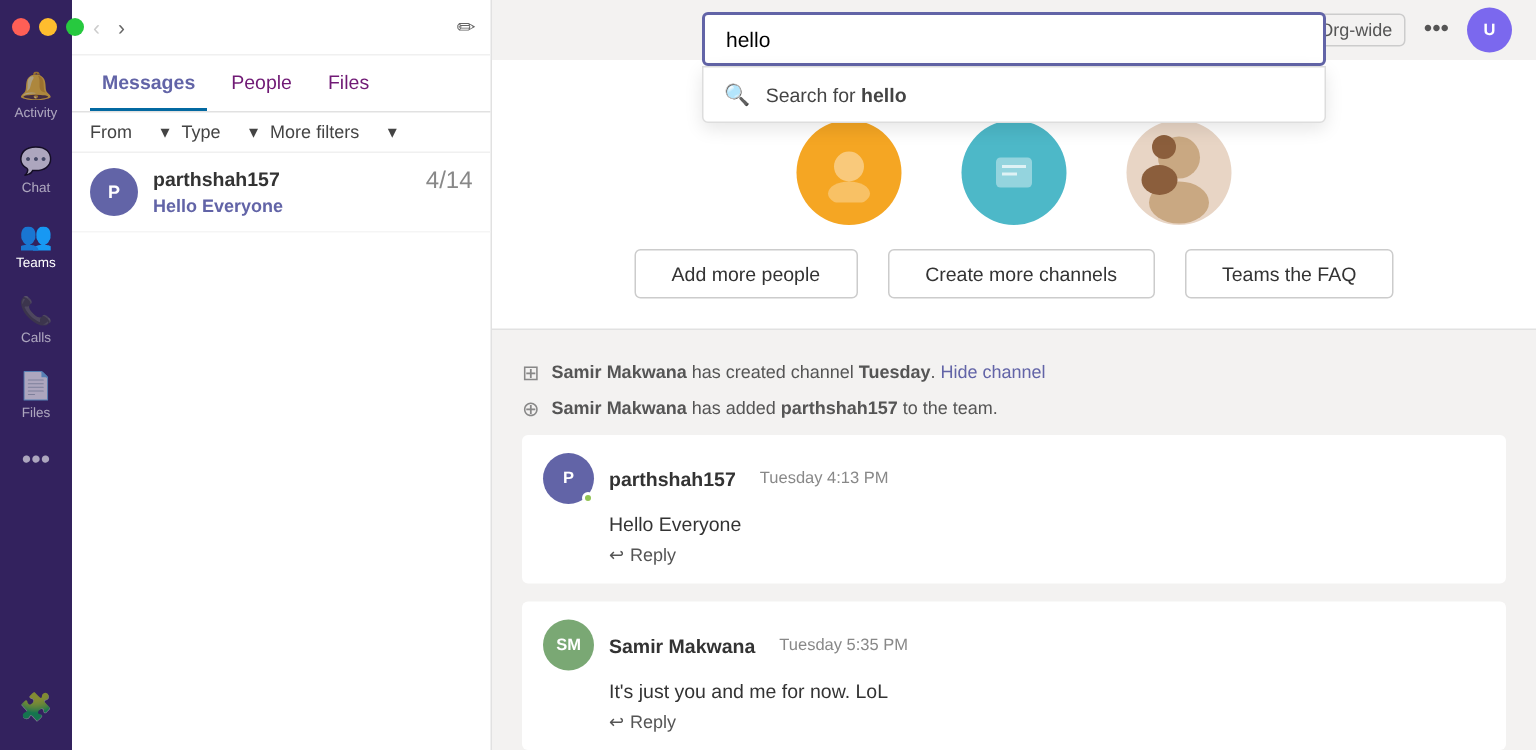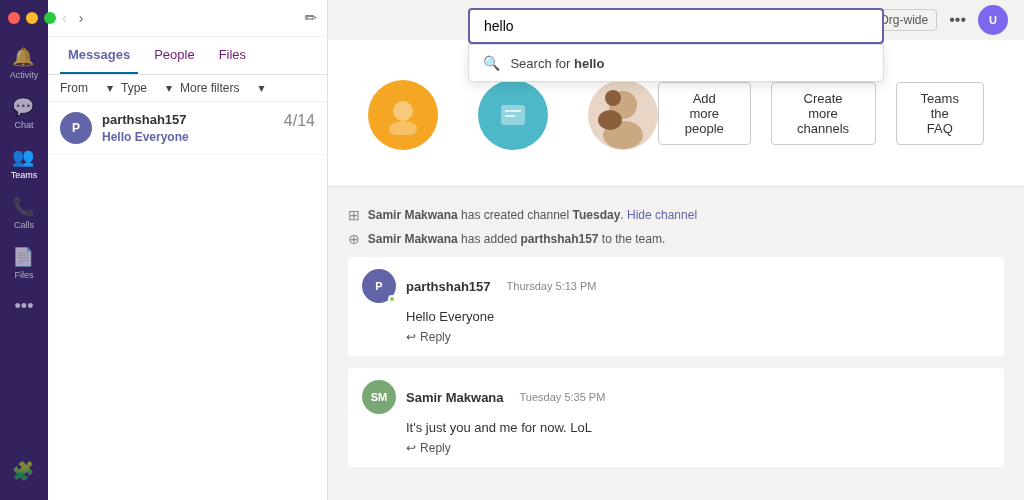--- a/index.html
+++ b/index.html
@@ -180,20 +180,21 @@
       height: 40px;
     }
     .top-icon-btn { background: none; border: none; cursor: pointer; color: #555; font-size: 16px; display: flex; align-items: center; gap: 4px; }
     .org-wide { font-size: 12px; color: #555; display: flex; align-items: center; gap: 4px; border: 1px solid #ccc; border-radius: 4px; padding: 3px 8px; cursor: pointer; }
 
     
     .banner-area {
       background: white;
       padding: 20px 40px 20px;
       display: flex;
+      flex-direction: column;
       align-items: center;
       border-bottom: 1px solid #e1e1e1;
     }
     .banner-illustrations {
       display: flex;
       gap: 40px;
       margin-bottom: 16px;
       margin-top: 20px;
     }
     .illus-circle {
@@ -424,21 +425,21 @@
       </span>
     </div>
 
     <div class="chat-message">
       <div class="chat-msg-header">
         <div class="chat-avatar avatar-p">
           P
           <div class="online-dot"></div>
         </div>
         <span class="chat-name">parthshah157</span>
-        <span class="chat-time">Thursday 5:13 PM</span>
+        <span class="chat-time">Tuesday 4:13 PM</span>
       </div>
       <div class="chat-text">Hello Everyone</div>
       <button class="reply-btn">
         <span>↩</span>
         <span>Reply</span>
       </button>
     </div>
 
     <div class="chat-message">
       <div class="chat-msg-header">

